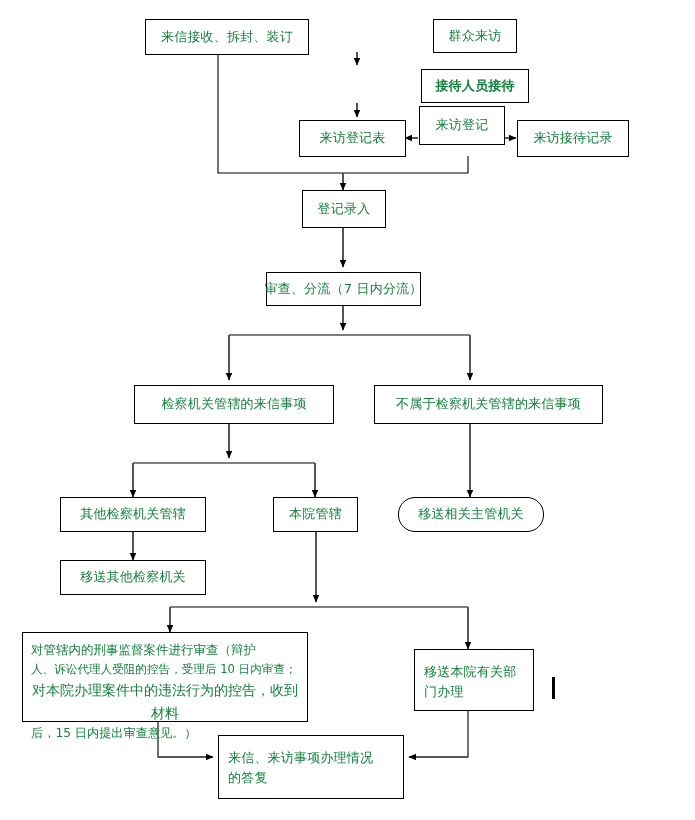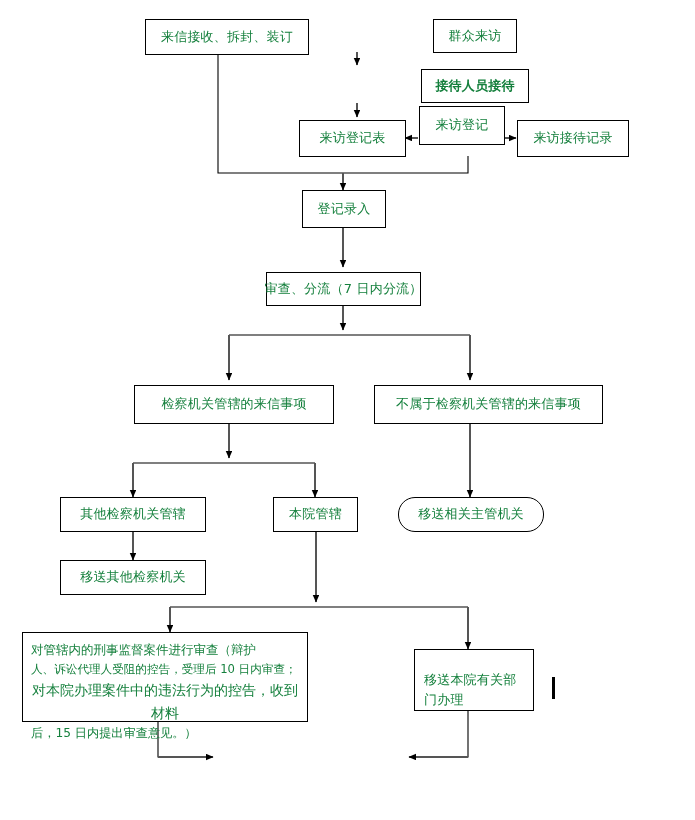--- a/index.html
+++ b/index.html
@@ -32,21 +32,21 @@
     white-space:normal;
     padding:7px 8px 5px 8px;
     line-height:1.62;
     font-size:12.5px;
     letter-spacing:0;
   }
   .node.multiline{
     display:block;
     text-align:left;
     white-space:normal;
-    padding:20px 9px;
+    padding:12px 9px;
     line-height:1.55;
   }
   svg#wires{
     position:absolute;left:0;top:0;
     width:695px;height:820px;
     z-index:1;
     pointer-events:none;
   }
   .lineblk{stroke:#000000;stroke-width:1.1;fill:none;}
   .linegry{stroke:#555555;stroke-width:2;fill:none;}
@@ -149,16 +149,20 @@
   <div class="node multiline" style="left:218px;top:808px;width:186px;height:80px;top:807px;"></div>
 
   <div class="node multiline" style="left:218px;top:807px;width:186px;height:0;border:none;"></div>
 
   <div class="node multiline" style="left:218px;top:807px;width:0;height:0;border:none;"></div>
 
   <div class="node multiline" style="left:218px;top:808px;width:0;height:0;border:none;"></div>
 
   <div class="node multiline" style="left:218px;top:806px;width:186px;height:0;border:none;"></div>
 
+  <div class="node multiline" style="left:218px;top:735px;width:186px;height:64px;">
+    <div>来信、来访事项办理情况</div>
+    <div>的答复</div>
+  </div>
 
   <div class="caret" style="left:552px;top:677px;width:3px;height:22px;"></div>
 
 </div>
 
 </body></html>

